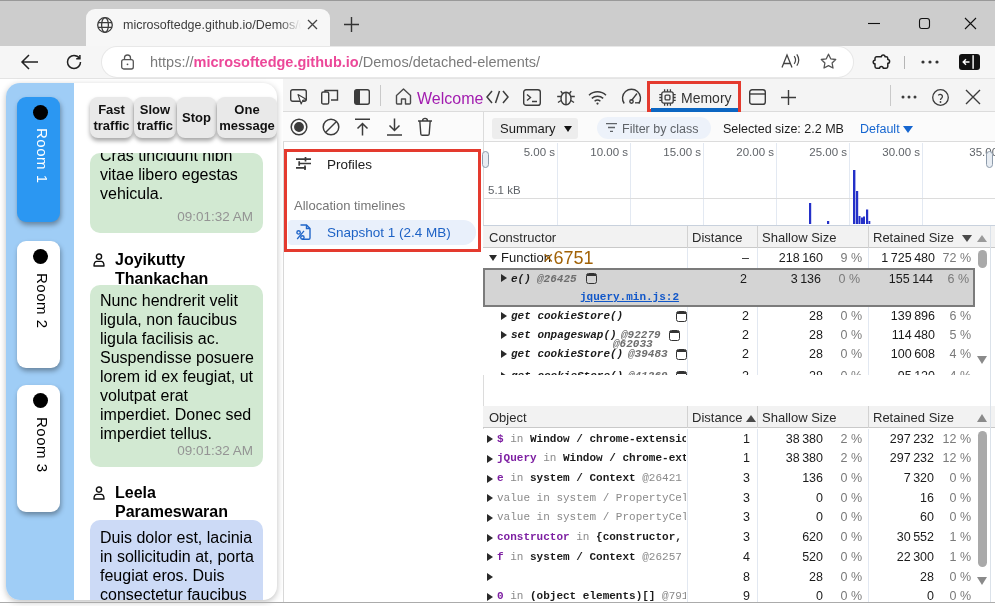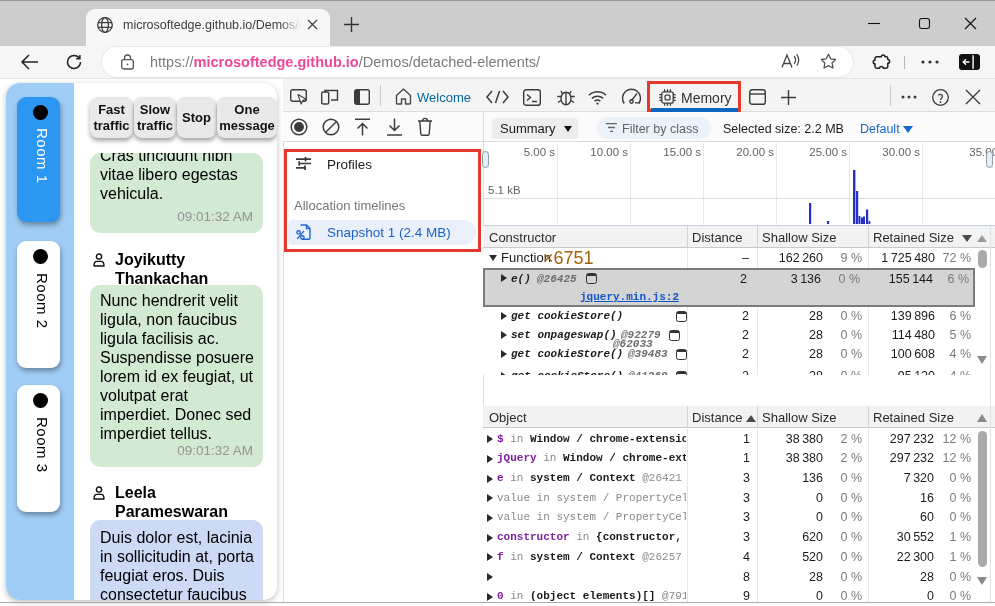--- a/index.html
+++ b/index.html
@@ -178,21 +178,21 @@
       <path d="M4 3V1.5h12.5v9.5H10"></path>
     </svg>
 <svg class="a" style="left:354px;top:88px" width="16" height="16" viewBox="0 0 16 16" fill="none" stroke="#3c3c3c" stroke-width="1.4">
       <rect x=".7" y=".7" width="14.6" height="14.6" rx="2"></rect>
       <path d="M1 1h5v14H1z" fill="#3c3c3c" stroke="none"></path>
     </svg>
 <div class="a" style="left:380px;top:84px;width:1px;height:21px;background:#c9c9c9"></div>
 <svg class="a" style="left:395px;top:87px" width="17" height="17" viewBox="0 0 17 17" fill="none" stroke="#4a4a4a" stroke-width="1.4">
       <path d="M1.5 7.5L8.5 1l7 6.5V15a1 1 0 0 1-1 1h-4v-5h-4v5h-4a1 1 0 0 1-1-1z" stroke-linejoin="round"></path>
     </svg>
-<div class="a" style="left:417px;top:89px;font-size:13px;color:#0369a1">Welcome</div>
+<div class="a" style="left:417px;top:89px;font-size:16px;color:#a21caf">Welcome</div>
 <svg class="a" style="left:486px;top:89px" width="23" height="14" viewBox="0 0 23 14" fill="none" stroke="#3c3c3c" stroke-width="1.5">
       <path d="M6 1L1 7l5 6M17 1l5 6-5 6M13.5 1l-4 12"></path>
     </svg>
 <svg class="a" style="left:523px;top:88px" width="18" height="17" viewBox="0 0 18 17" fill="none" stroke="#3c3c3c" stroke-width="1.4">
       <rect x=".7" y=".7" width="16.6" height="15.6" rx="2.4"></rect>
       <path d="M4 5.5L7.5 8.5 4 11.5M9 12.5h5"></path>
     </svg>
 <svg class="a" style="left:556px;top:87px" width="20" height="18" viewBox="0 0 20 18" fill="none" stroke="#3c3c3c" stroke-width="1.4">
 <ellipse cx="10" cy="10.5" rx="5" ry="6.3"></ellipse>
       <path d="M10 4.2V17M6.5 5.5L4.8 3.2M13.5 5.5l1.7-2.3M4.9 8.5H1.2M15.1 8.5h3.7M5 12.5l-3 2M15 12.5l3 2"></path>
@@ -331,21 +331,21 @@
 
 <div class="a" style="left:483px;top:247px;width:512px;height:127px;overflow:hidden;background:#fff;">
 <span style="position:absolute;left:204px;top:0;width:1px;height:127px;background:#e2e8f1"></span>
 <span style="position:absolute;left:274px;top:0;width:1px;height:127px;background:#e2e8f1"></span>
 <span style="position:absolute;left:385px;top:0;width:1px;height:127px;background:#e2e8f1"></span>
 <div class="row" style="top:0;height:20px;line-height:20px;">
  <span class="expd" style="left:6px;top:7px"></span>
  <span style="position:absolute;left:18px;font-size:13px;color:#1b1b1b">Function</span>
  <span style="position:absolute;left:60px;font-size:18px;color:#a16207">×6751</span>
  <span class="cd num" style="right:246px">–</span>
- <span class="cd num" style="right:172px">162 260</span>
+ <span class="cd num" style="right:172px">218 160</span>
  <span class="cd pct" style="right:133px">9 %</span>
  <span class="cd num" style="right:60px;width:80px">1 725 480</span>
  <span class="cd pct" style="right:24px">72 %</span>
 </div>
 <div class="row" style="top:20px;height:39px;background:#d4d4d4;border:2px solid #7b7b7b;box-sizing:border-box;width:492px;line-height:17px;">
  <span class="exp" style="left:16px;top:4px"></span>
  <span class="mi" style="position:absolute;left:26px;top:1px;color:#1b1b1b">e()</span>
  <span class="mi mg" style="position:absolute;left:52px;top:1px;">@26425</span>
  <span class="rev" style="left:101px;top:3px">
           <b></b>

